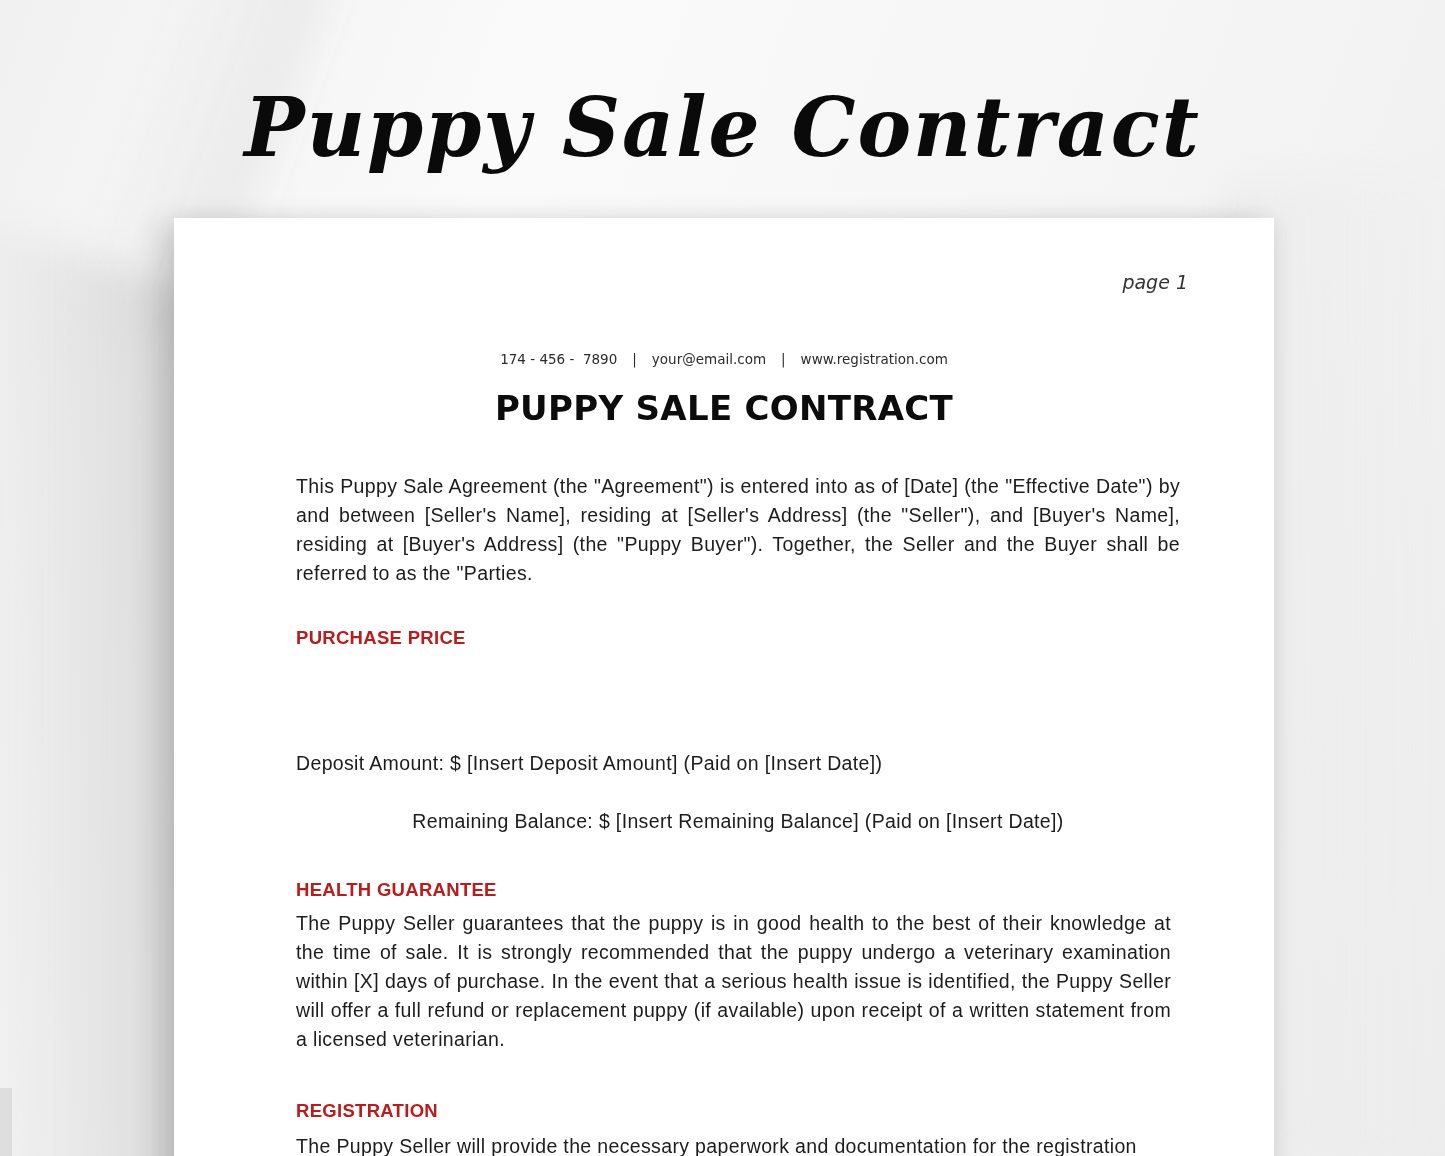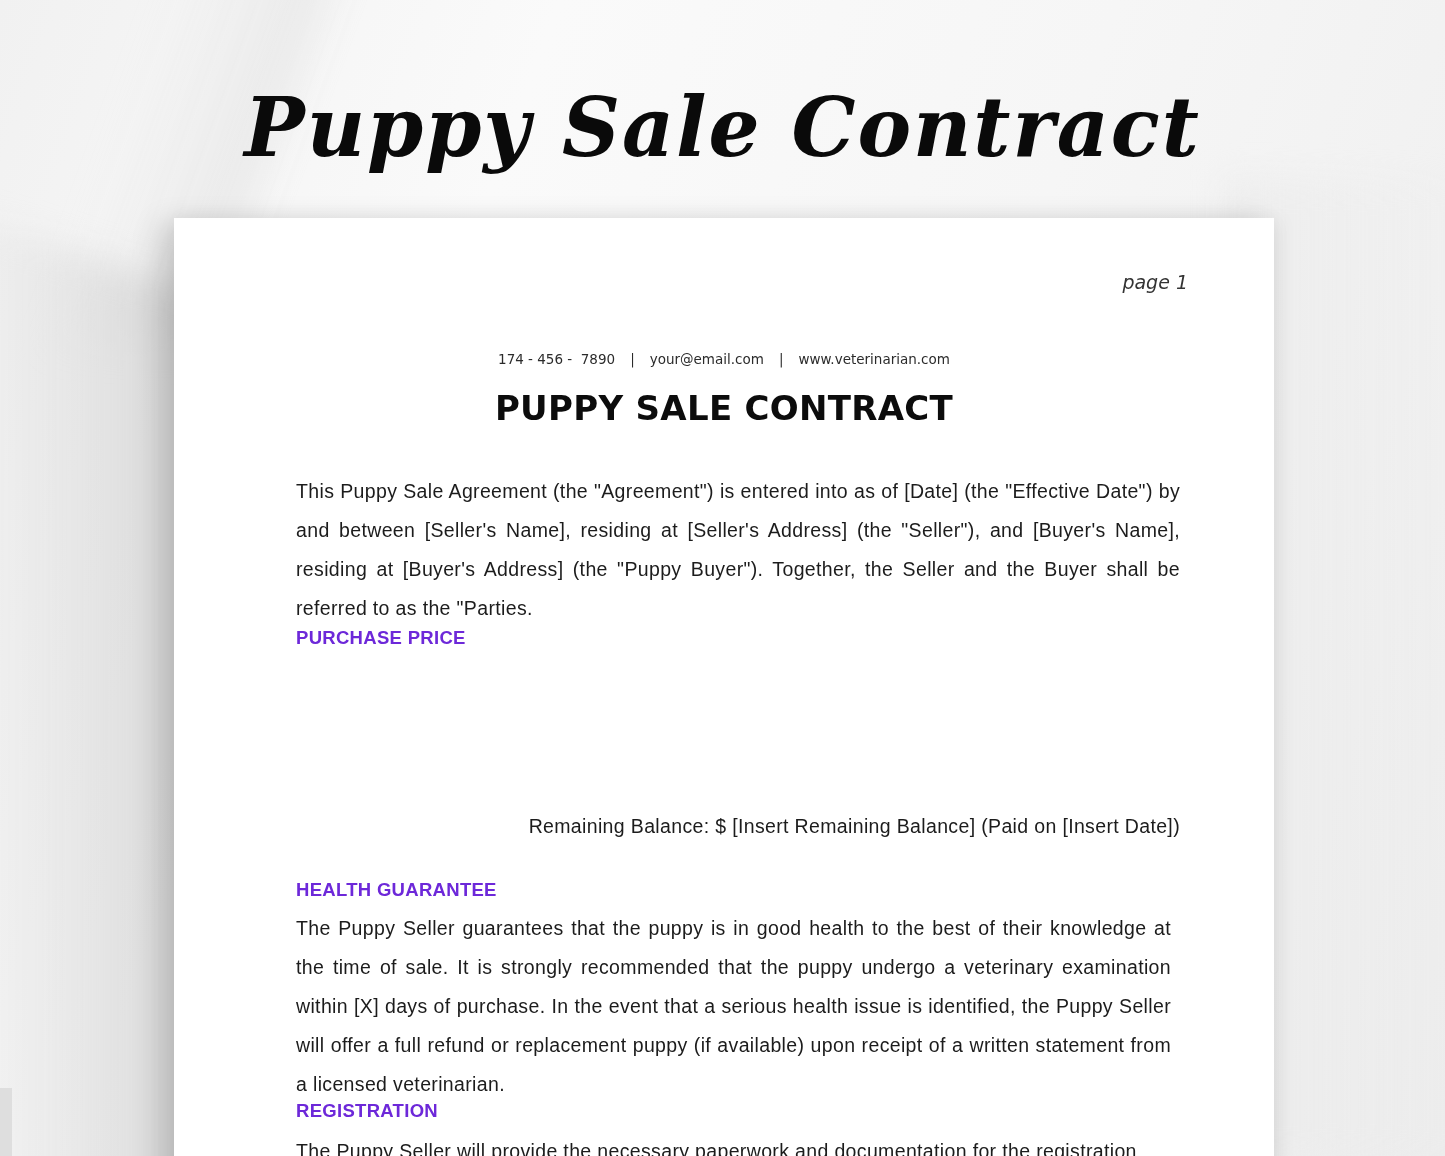--- a/index.html
+++ b/index.html
@@ -129,68 +129,69 @@
       letter-spacing: 0.3px;
       color: #0c0c0c;
     }
 
     .body-text {
       position: absolute;
       left: 122px;
       width: 884px;
       font-family: "Liberation Sans", sans-serif;
       font-size: 19.5px;
-      line-height: 39px;
+      line-height: 29px;
       color: #1c1c1c;
       text-align: justify;
       letter-spacing: 0.35px;
       margin: 0;
     }
     .section-heading {
       position: absolute;
       left: 122px;
       font-family: "Liberation Sans", sans-serif;
       font-weight: bold;
       font-size: 18.5px;
       letter-spacing: 0.3px;
-      color: #6d28d9;
+      color: #b91c1c;
       margin: 0;
     }
 
     .intro { top: 254px; }
     .h-purchase { top: 409px; }
     .purchase-text { top: 444px; }
     .deposit-line { top: 531px; text-align: left; }
-    .remaining-line { top: 589px; text-align: right; }
+    .remaining-line { top: 589px; text-align: center; }
     .h-health { top: 661px; }
     .health-text { top: 691px; width: 875px; }
     .h-registration { top: 882px; }
     .registration-text { top: 914px; text-align: left; width: 900px; }
   </style>
 </head>
 <body>
 
 <div class="bg-shade-top"></div>
 <div class="bg-shade-left"></div>
 <div class="bg-shade-right"></div>
 <div class="bg-corner-block"></div>
 
 <h1 class="hero-title" style="margin:0;">Puppy Sale Contract</h1>
 
 <div class="sheet">
   <div class="page-number">page 1</div>
 
 
-  <div class="contact-line"><span>174 - 456 -  7890</span><span class="sep">|</span><span>your@email.com</span><span class="sep">|</span><span>www.veterinarian.com</span></div>
+  <div class="contact-line"><span>174 - 456 -  7890</span><span class="sep">|</span><span>your@email.com</span><span class="sep">|</span><span>www.registration.com</span></div>
 
   <div class="doc-title">PUPPY SALE CONTRACT</div>
 
   <p class="body-text intro">This Puppy Sale Agreement (the "Agreement") is entered into as of [Date] (the "Effective Date") by and between [Seller's Name], residing at [Seller's Address] (the "Seller"), and [Buyer's Name], residing at [Buyer's Address] (the "Puppy Buyer"). Together, the Seller and the Buyer shall be referred to as the "Parties.</p>
 
   <h2 class="section-heading h-purchase">PURCHASE PRICE</h2>
+  <p class="body-text deposit-line">Deposit Amount: $ [Insert Deposit Amount] (Paid on [Insert Date])</p>
   <p class="body-text remaining-line">Remaining Balance: $ [Insert Remaining Balance] (Paid on [Insert Date])</p>
 
   <h2 class="section-heading h-health">HEALTH GUARANTEE</h2>
   <p class="body-text health-text">The Puppy Seller guarantees that the puppy is in good health to the best of their knowledge at the time of sale. It is strongly recommended that the puppy undergo a veterinary examination within [X] days of purchase. In the event that a serious health issue is identified, the Puppy Seller will offer a full refund or replacement puppy (if available) upon receipt of a written statement from a licensed veterinarian.</p>
 
   <h2 class="section-heading h-registration">REGISTRATION</h2>
   <p class="body-text registration-text">The Puppy Seller will provide the necessary paperwork and documentation for the registration</p>
 </div>
 
 </body></html>

